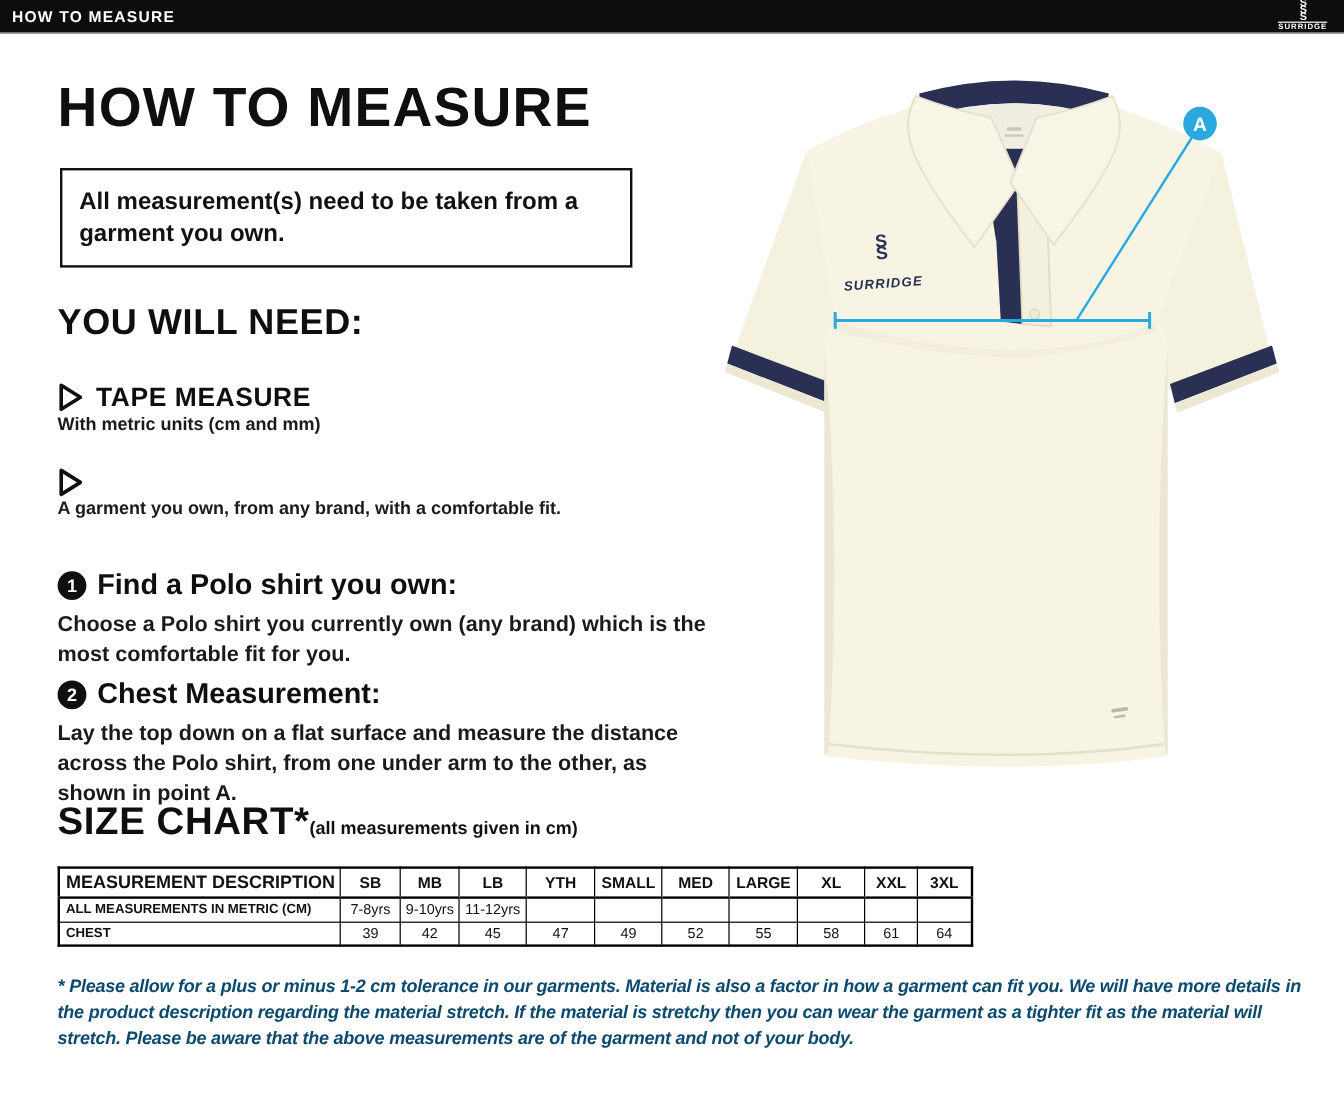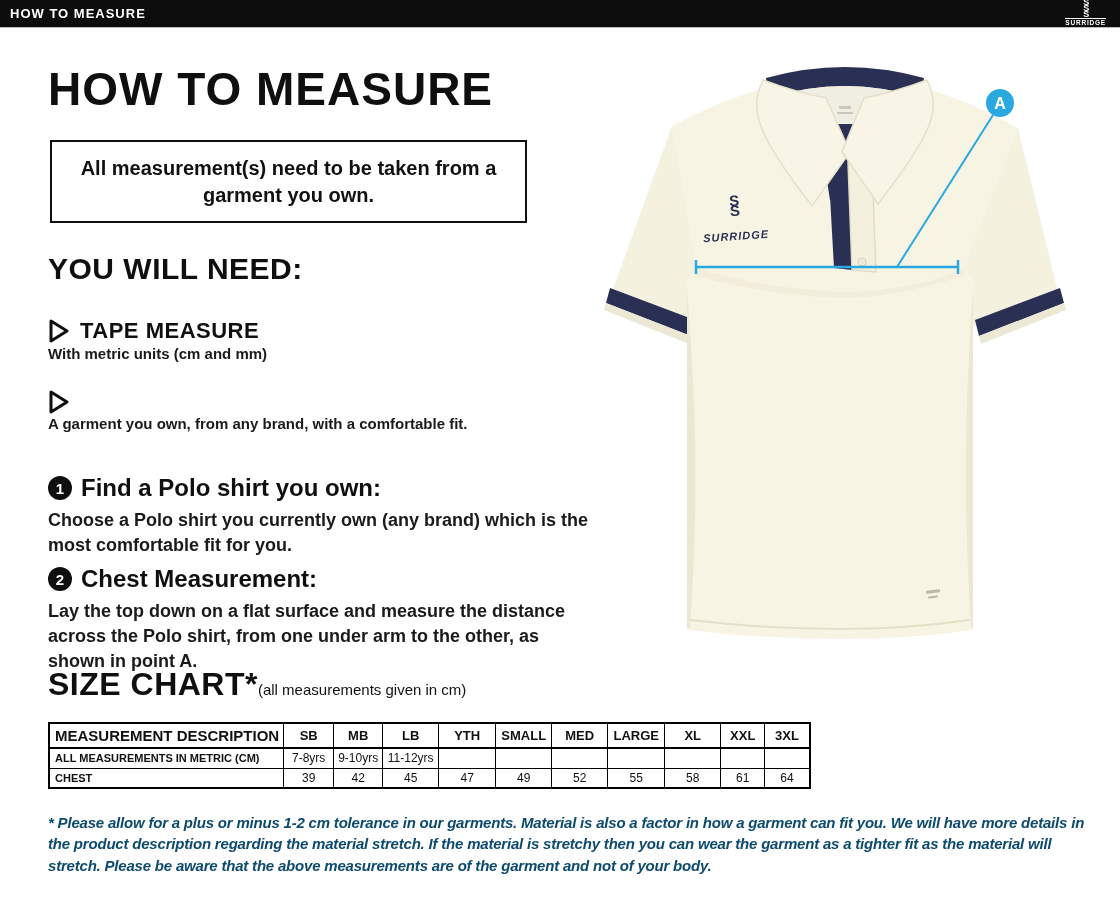--- a/index.html
+++ b/index.html
@@ -18,42 +18,42 @@
   }
   .topbar-brand{display:flex;flex-direction:column;align-items:center;padding-right:14px;line-height:1;}
   .topbar-brand .squiggle{font-size:9px;font-weight:bold;color:#fff;letter-spacing:-1px;line-height:.62;text-align:center;}
   .topbar-brand .brandname{color:#fff;font-size:6.5px;font-weight:bold;letter-spacing:.8px;border-top:1px solid #fff;margin-top:1px;padding-top:1px;}
   
   .h1{
     position:absolute;left:48px;top:62px;font-size:46px;font-weight:bold;letter-spacing:1px;color:#0f0f0f;
   }
   .notice-box{
     position:absolute;left:50px;top:140px;width:477px;height:83px;border:2px solid #111;box-sizing:border-box;
-    display:flex;align-items:center;padding:0 14px;text-align:center;
+    display:flex;align-items:center;padding:0 14px;
   }
   .notice-box .txt{font-size:20px;font-weight:bold;line-height:1.35;color:#111;}
   .h2{
     position:absolute;left:48px;top:252px;font-size:30px;font-weight:bold;letter-spacing:.5px;color:#0f0f0f;
   }
   .need-item{position:absolute;left:48px;}
   .need-item .row{display:flex;align-items:center;gap:10px;}
   .need-item .label{font-size:22px;font-weight:bold;letter-spacing:.5px;color:#0f0f0f;}
   .need-item .desc{font-size:15px;font-weight:bold;color:#1a1a1a;margin-top:1px;}
   .tri{width:22px;height:24px;flex:0 0 auto;}
   .step{position:absolute;left:48px;}
   .step .head{display:flex;align-items:center;gap:9px;}
   .step .num{
     width:24px;height:24px;border-radius:50%;background:#0f0f0f;color:#fff;
     display:flex;align-items:center;justify-content:center;font-size:15px;font-weight:bold;flex:0 0 auto;
   }
   .step .title{font-size:24px;font-weight:bold;color:#0f0f0f;}
   .step .body{font-size:18px;font-weight:bold;color:#1a1a1a;line-height:1.4;margin-top:6px;width:545px;}
   .sizechart-head{position:absolute;left:48px;top:666px;display:flex;align-items:baseline;}
   .sizechart-head .h3{font-size:32px;font-weight:bold;letter-spacing:.5px;color:#0f0f0f;}
-  .sizechart-head .sub{font-size:15px;font-weight:normal;color:#111;}
+  .sizechart-head .sub{font-size:15px;font-weight:bold;color:#111;}
   
   .size-table{
     position:absolute;left:48px;top:722px;border-collapse:collapse;table-layout:fixed;
     border:2px solid #000;
   }
   .size-table th,.size-table td{
     border:1px solid #000;padding:0 4px;white-space:nowrap;overflow:hidden;box-sizing:border-box;
   }
   .size-table thead th{height:25px;font-size:13px;font-weight:bold;text-align:center;border-bottom:2px solid #000;}
   .size-table thead th.first{font-size:15px;text-align:center;padding-left:5px;}

